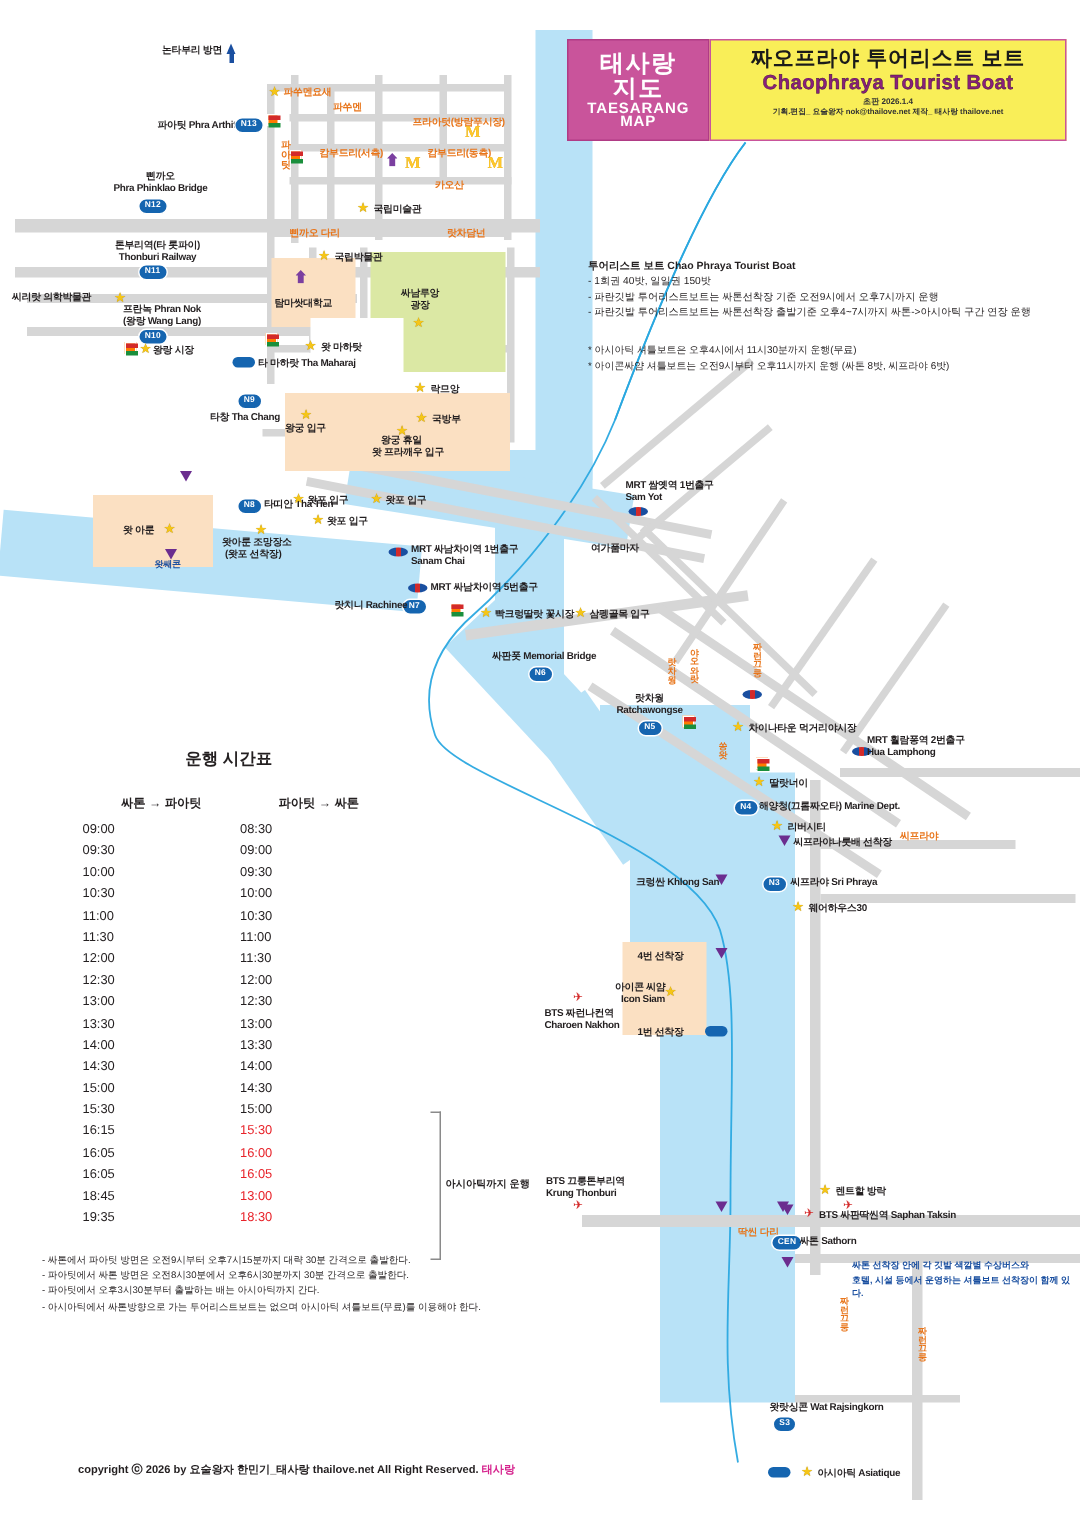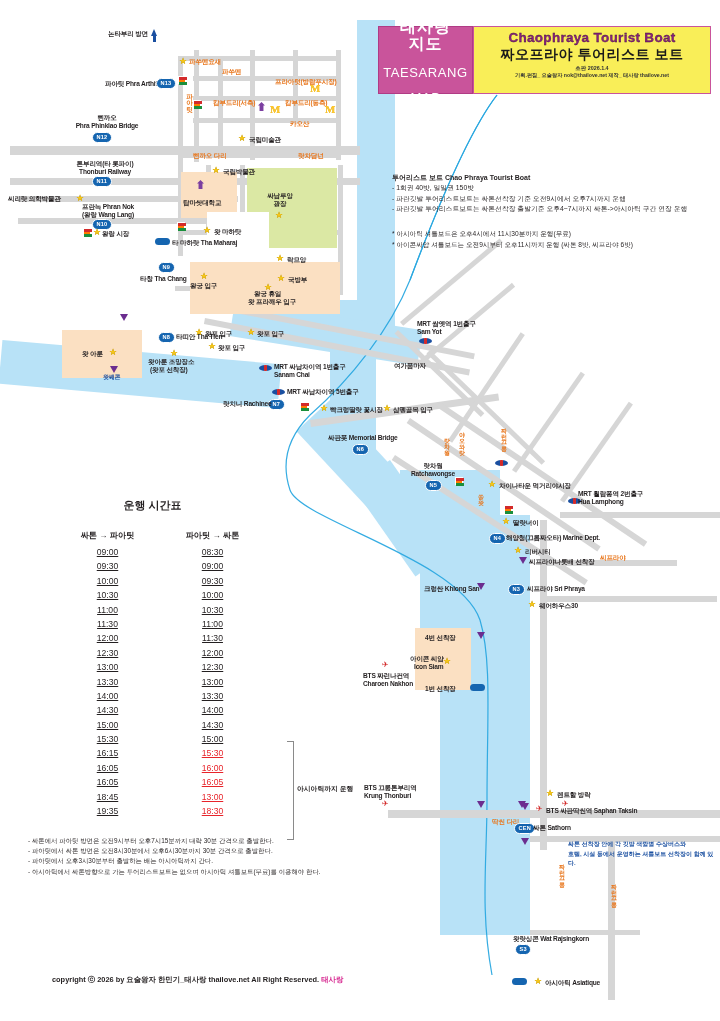--- a/index.html
+++ b/index.html
@@ -143,21 +143,21 @@
     left:378px; top:26px;
     width:95px; height:68px;
     background:#c9549b;
     border:1.5px solid #b03b85;
     display:flex; flex-direction:column;
     align-items:center; justify-content:center;
     color:#ffffff;
     text-align:center;
   }
   #logo-kr { font-size:16px; font-weight:bold; line-height:17px; letter-spacing:1px;}
-  #logo-en { font-size:13px; font-weight:normal; line-height:9px; margin-top:16px; letter-spacing:0.6px;}
+  #logo-en { font-size:10px; font-weight:bold; line-height:9px; margin-top:0; letter-spacing:0.6px;}
 
   #title-box {
     position:absolute;
     left:473px; top:26px;
     width:238px; height:68px;
     background:#f9ee58;
     border:1.5px solid #c9549b;
     text-align:center;
     padding-top:3px;
   }
@@ -186,21 +186,21 @@
 
   
   #tt { position:absolute; left:55px; top:498px; width:250px; }
   #tt-title { font-size:11px; font-weight:bold; text-align:center; width:195px; }
   #tt-heads { display:flex; margin-top:17px; }
   #tt-heads div { font-size:8.2px; font-weight:bold; text-align:center; }
   .col-a { width:105px; }
   .col-b { width:105px; }
   #tt-rows { margin-top:4px; }
   .tt-row { display:flex; height:14.4px; }
-  .tt-row span { display:block; width:105px; text-align:center; font-size:8.6px; line-height:14.4px;text-decoration:underline; }
+  .tt-row span { display:block; width:105px; font-size:8.6px; line-height:14.4px; }
   .tt-row span.hot { color:#e8232a; }
   #tt-bracket {
     position:absolute;
     left:232px; top:243px;
     width:7px; height:99px;
     border:1px solid #8a8a8a;
     border-left:none;
   }
   #tt-bracket-lbl {
     position:absolute; left:242px; top:286px;
@@ -483,22 +483,22 @@
   <div class="lbl" style="left:545px; top:979px;">아시아틱 Asiatique</div>
 
   <div id="logo-box">
     <div id="logo-kr">태사랑</div>
     <div id="logo-kr">지도</div>
     <div id="logo-en">TAESARANG</div>
     <div id="logo-en">MAP</div>
   </div>
 
   <div id="title-box">
+    <div id="title-kr">짜오프라야 투어리스트 보트</div>
     <div id="title-en">Chaophraya Tourist Boat</div>
-    <div id="title-kr">짜오프라야 투어리스트 보트</div>
     <div id="title-date">초판  2026.1.4</div>
     <div id="title-credit">기획.편집_ 요술왕자 nok@thailove.net    제작_ 태사랑 thailove.net</div>
   </div>
 
   <div id="info">
     <div class="hd">투어리스트 보트 Chao Phraya Tourist Boat</div>
     <div class="ln">- 1회권 40밧, 일일권 150밧</div>
     <div class="ln">- 파란깃발 투어리스트보트는 싸톤선착장 기준 오전9시에서 오후7시까지 운행</div>
     <div class="ln">- 파란깃발 투어리스트보트는 싸톤선착장 출발기준 오후4~7시까지 싸톤-&gt;아시아틱 구간 연장 운행</div>
   </div>

